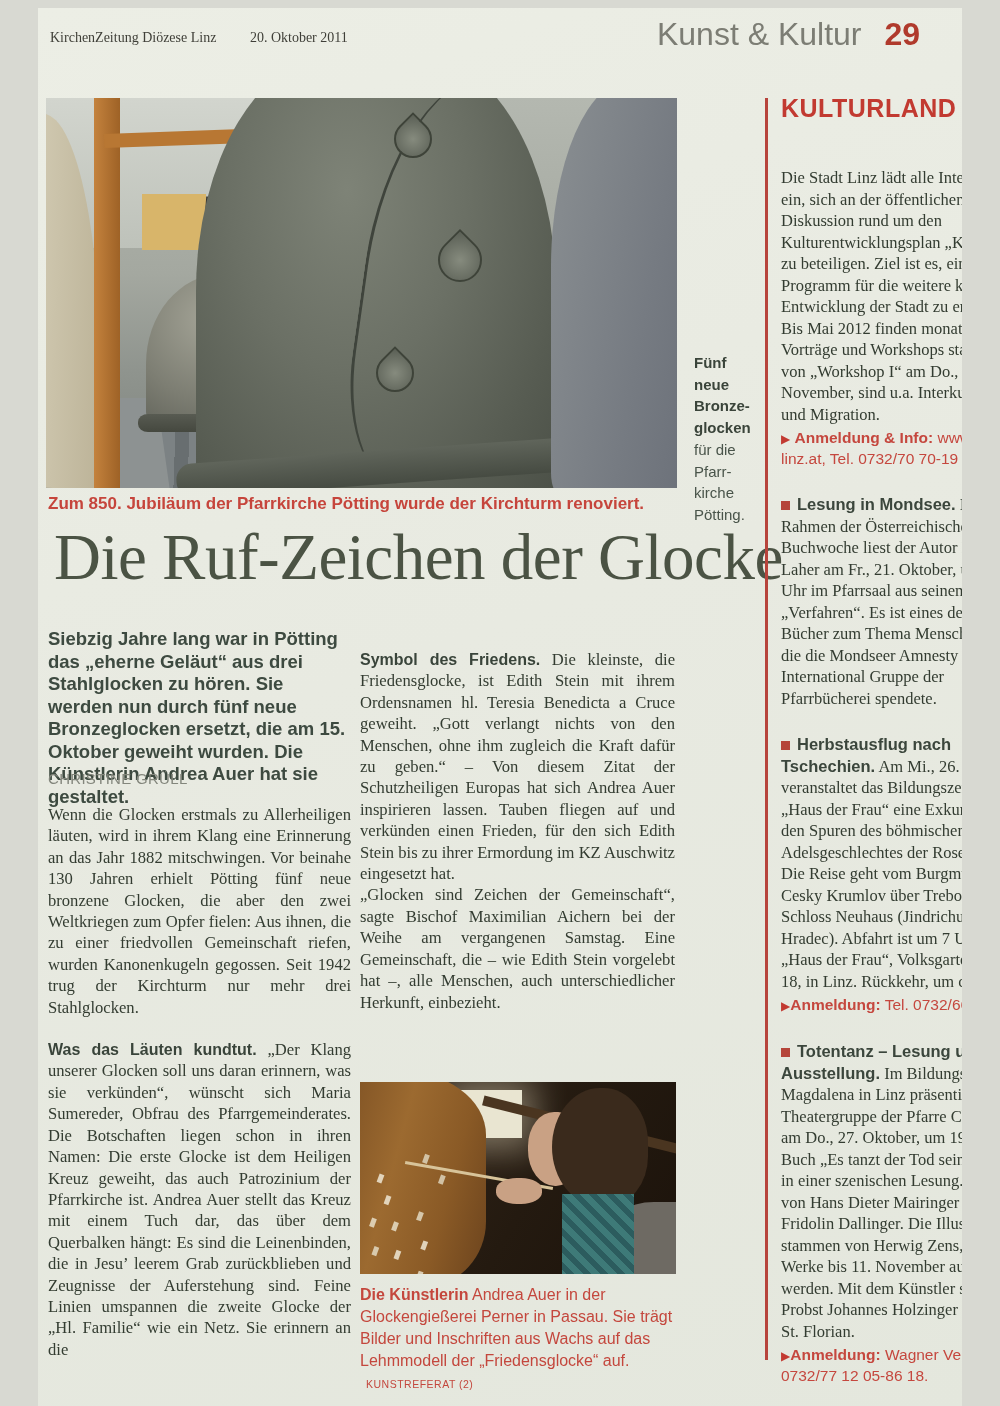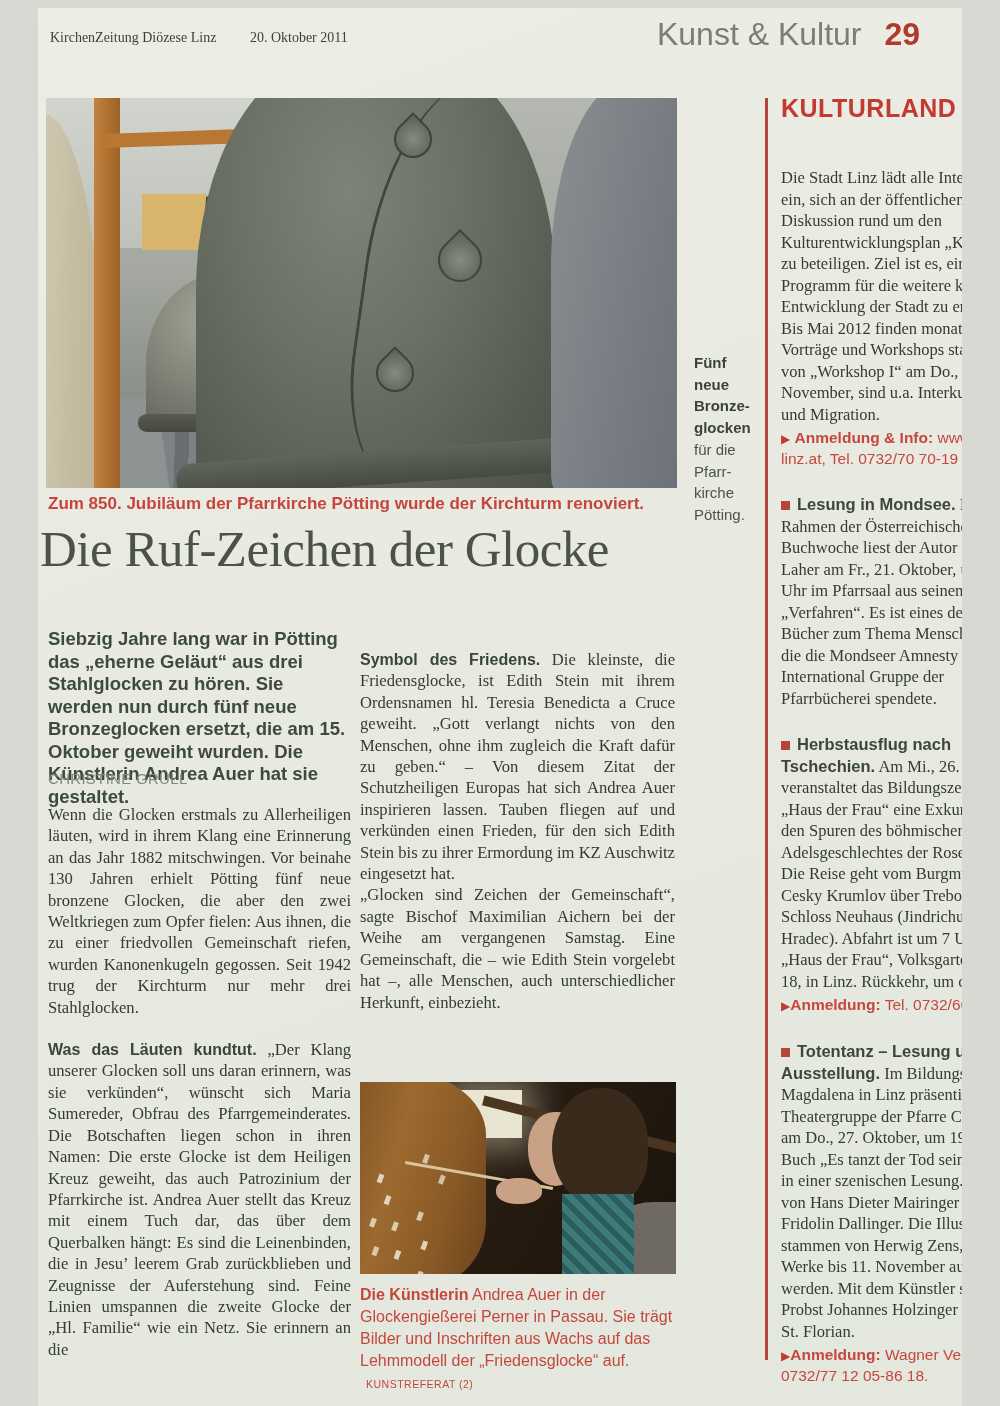--- a/index.html
+++ b/index.html
@@ -58,22 +58,22 @@
   .pm-drop.d3{left:330px;top:256px;}
   .pm-bell-right{left:505px;top:-20px;width:150px;height:420px;
             background:linear-gradient(100deg,#8a8f92,#767b82 60%,#6a6f78);
             border-radius:55% 0 0 8%/45% 0 0 6%;}
   
   .side-caption{position:absolute;left:656px;top:322px;width:70px;font-size:15px;line-height:1.45;
             color:#49544a;white-space:pre-line;}
   .side-caption .bold{font-weight:bold;color:#3a443a;}
   .photo-caption-red{position:absolute;left:10px;top:486px;margin:0;font-size:17px;font-weight:bold;
             color:#c6453c;}
-  .headline{position:absolute;left:2px;top:512px;margin:0;font-family:"Liberation Serif",serif;
-            font-weight:400;font-size:51px;letter-spacing:-0.5px;color:#4b5344;white-space:nowrap;}
+  .headline{position:absolute;left:16px;top:512px;margin:0;font-family:"Liberation Serif",serif;
+            font-weight:400;font-size:65px;letter-spacing:-0.5px;color:#4b5344;white-space:nowrap;}
   .lead{position:absolute;left:10px;top:620px;width:302px;margin:0;font-size:18.5px;font-weight:bold;
             line-height:22.5px;color:#3d4a40;}
   .byline{position:absolute;left:10px;top:762px;margin:0;font-size:15px;color:#83867c;letter-spacing:.3px;}
   
   .col{position:absolute;font-family:"Liberation Serif",serif;font-size:16.6px;line-height:21.4px;
        color:#333c31;text-align:justify;hyphens:auto;}
   .col p{margin:0;}
   .col p.with-gap{margin-top:21px;}
   .col1{left:10px;top:796px;width:303px;}
   .col2{left:322px;top:620px;width:315px;}

